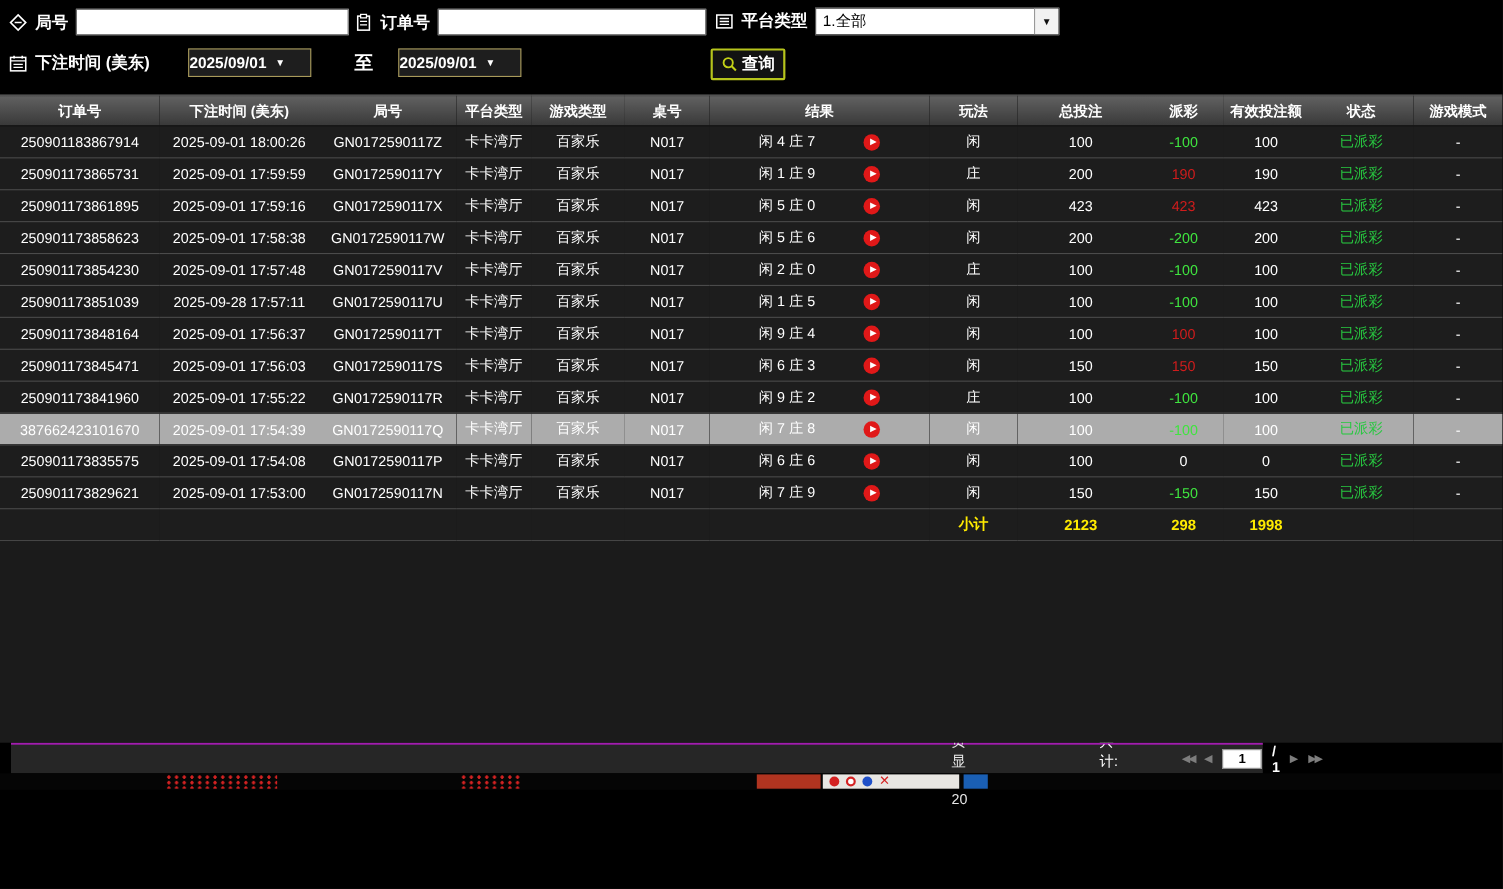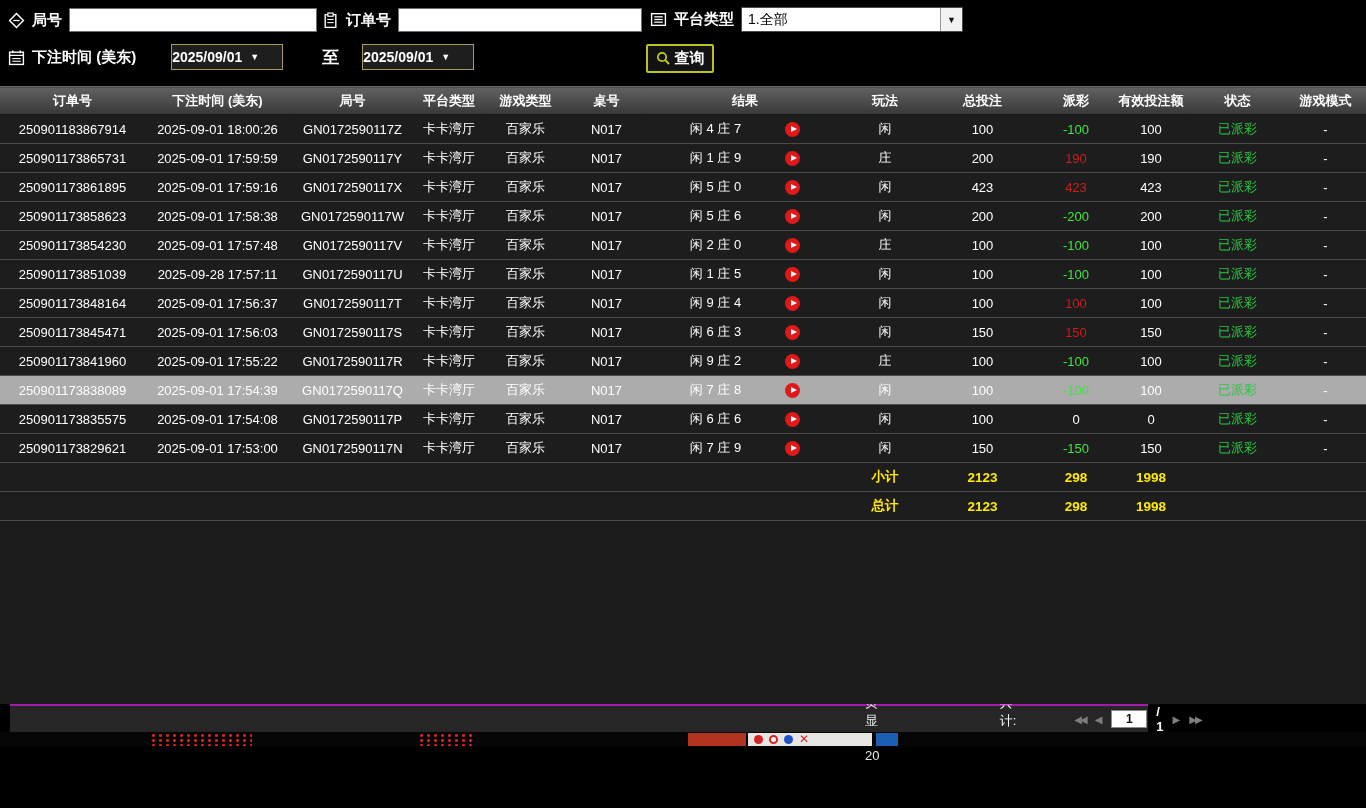--- a/index.html
+++ b/index.html
@@ -354,21 +354,21 @@
             </div>
           </td>
           <td>庄</td>
           <td>100</td>
           <td class="payout-neg">-100</td>
           <td>100</td>
           <td class="status-paid">已派彩</td>
           <td>-</td>
         </tr>
         <tr class="selected">
-          <td>250901173838089</td>
+          <td>387662423101670</td>
           <td>2025-09-01 17:54:39</td>
           <td>GN0172590117Q</td>
           <td>卡卡湾厅</td>
           <td>百家乐</td>
           <td>N017</td>
           <td class="result-cell">
             <div class="result-flex">
               <span>闲 7 庄 8</span>
               <span class="play-icon"></span>
             </div>
@@ -422,35 +422,20 @@
         </tr>
         <tr class="summary-row">
           <td></td>
           <td></td>
           <td></td>
           <td></td>
           <td></td>
           <td></td>
           <td></td>
           <td>小计</td>
-          <td>2123</td>
-          <td>298</td>
-          <td>1998</td>
-          <td></td>
-          <td></td>
-        </tr>
-        <tr class="summary-row">
-          <td></td>
-          <td></td>
-          <td></td>
-          <td></td>
-          <td></td>
-          <td></td>
-          <td></td>
-          <td>总计</td>
           <td>2123</td>
           <td>298</td>
           <td>1998</td>
           <td></td>
           <td></td>
         </tr>
       </tbody>
   </table>
   <div class="spacer"></div>
 </div>

